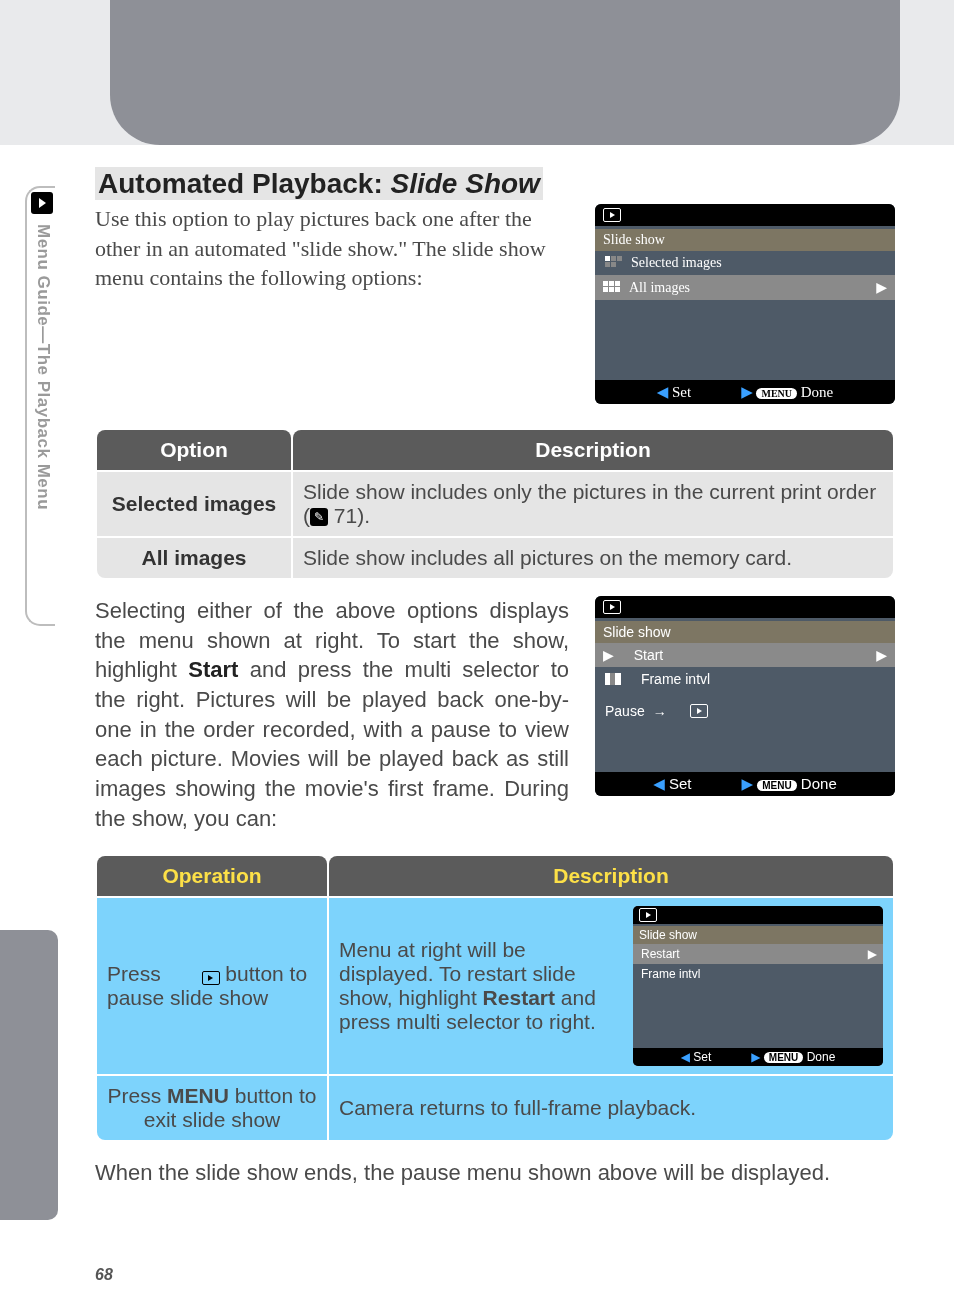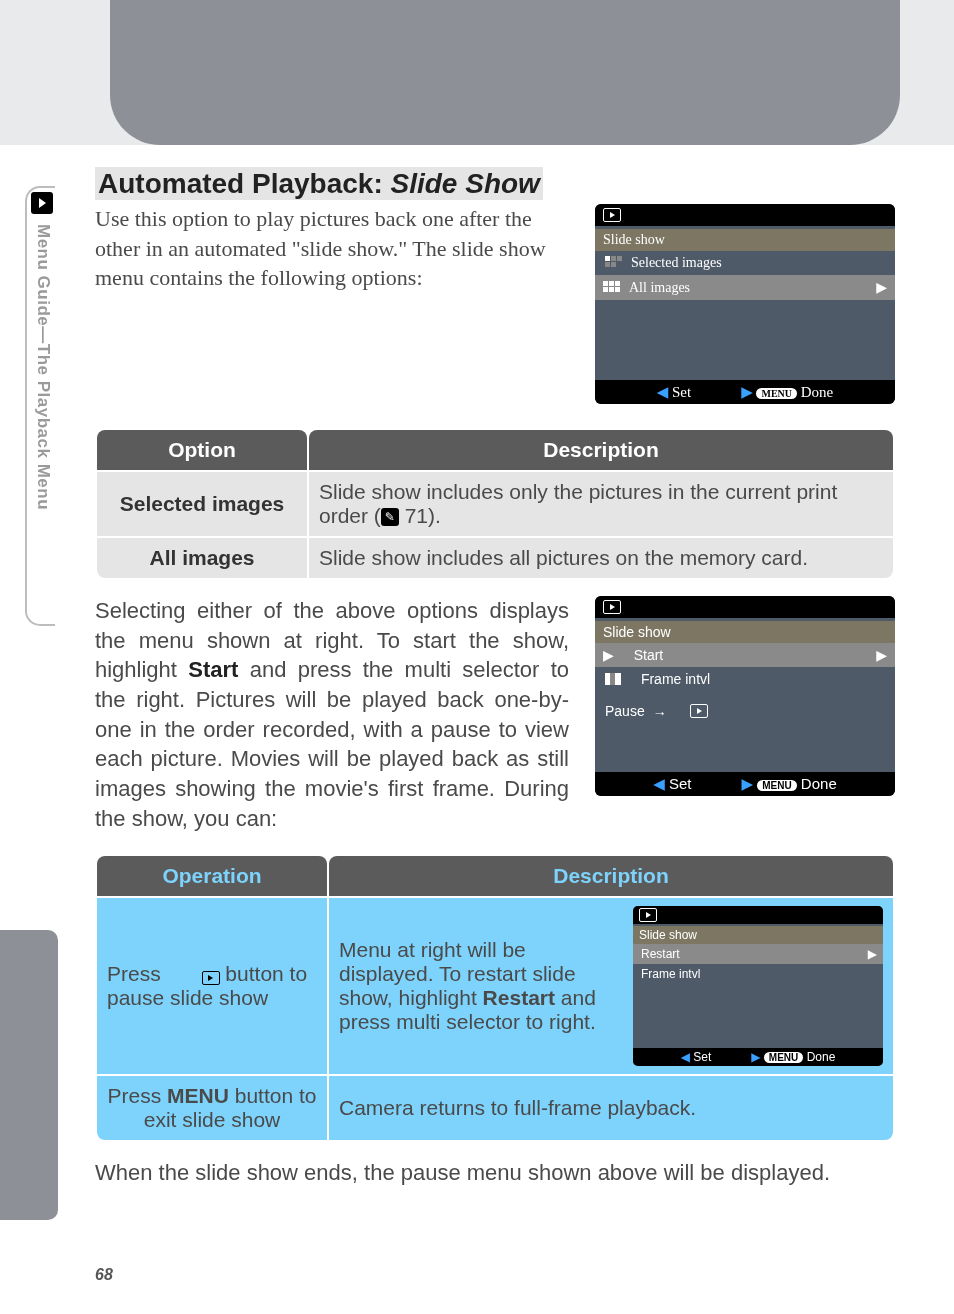--- a/index.html
+++ b/index.html
@@ -123,21 +123,21 @@
     font-size: 21px;
     margin-bottom: 16px;
   }
   table.opt th {
     background: #5b5b5b;
     color: #fff;
     padding: 8px 10px;
     font-weight: 600;
     border-radius: 8px 8px 0 0;
   }
-  table.opt th:first-child { width: 210px; }
+  table.opt th:first-child { width: 194px; }
   table.opt td {
     background: #e5e5e5;
     padding: 8px 10px;
     vertical-align: middle;
   }
   table.opt td.lbl { text-align: center; font-weight: bold; color: #333; }
   table.opt tr:last-child td:first-child { border-radius: 0 0 0 8px; }
   table.opt tr:last-child td:last-child { border-radius: 0 0 8px 0; }
 
   .para-row { display: flex; gap: 26px; margin-bottom: 20px; }
@@ -146,21 +146,21 @@
 
   table.ops {
     width: 100%;
     border-collapse: separate;
     border-spacing: 2px;
     font-size: 21px;
     margin-bottom: 18px;
   }
   table.ops th {
     background: #5b5b5b;
-    color: #7dd3fc;
+    color: #fde047;
     padding: 8px 16px;
     font-weight: 600;
     border-radius: 8px 8px 0 0;
   }
   table.ops th:first-child { width: 230px; }
   table.ops td {
     background: #7dd3fc;
     padding: 8px 10px;
     vertical-align: middle;
   }

